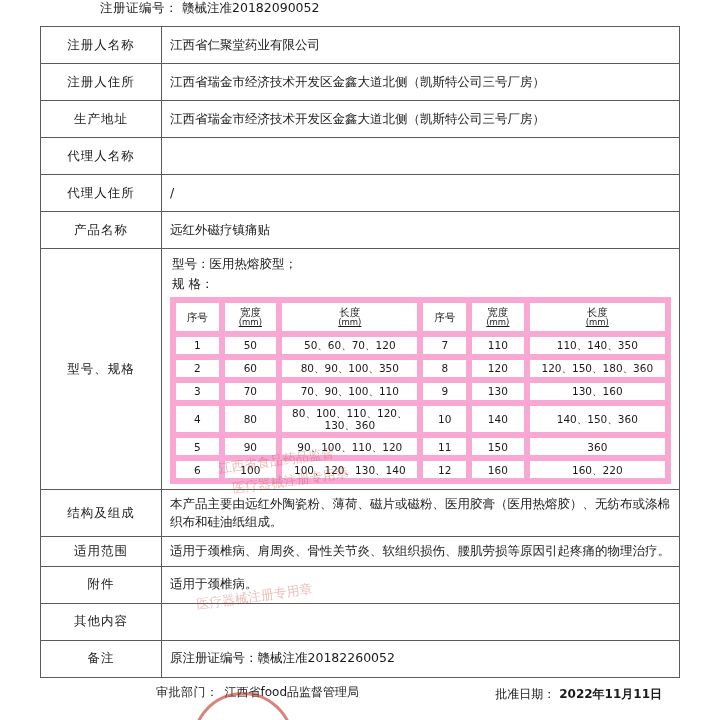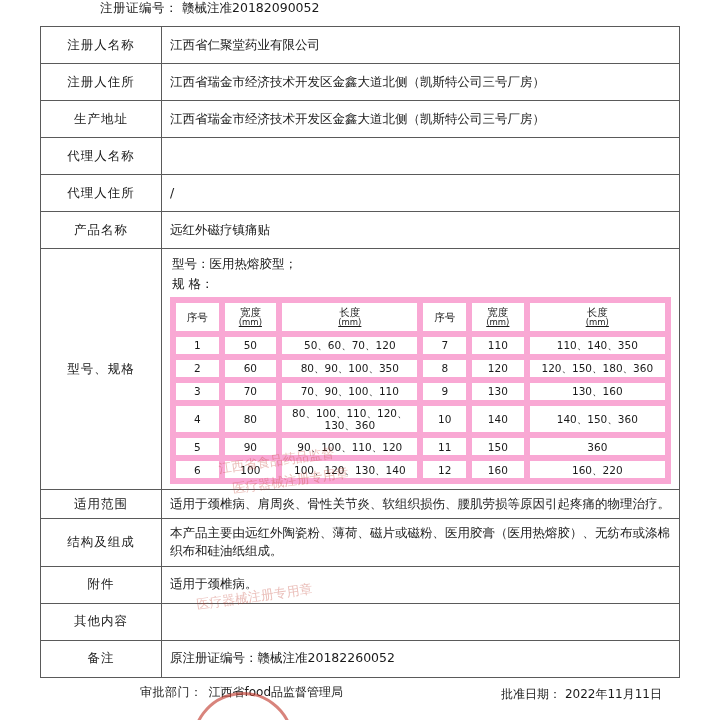--- a/index.html
+++ b/index.html
@@ -107,36 +107,36 @@
 
   
   .footer {
     position: relative;
     margin-top: 6px;
     height: 84px;
     font-size: 12px;
   }
   .footer-left {
     position: absolute;
-    left: 100px;
+    left: 116px;
     top: 0;
     display: flex;
     align-items: center;
     white-space: nowrap;
   }
   .footer-left .flabel { letter-spacing: 0.5px; }
   .footer-left .fvalue { margin-left: 6px; }
   .footer-right {
     position: absolute;
     right: 18px;
     top: 0;
     line-height: 1.75;
     white-space: nowrap;
   }
-  .footer-right div span.fv { margin-left: 4px; }
+  .footer-right div span.fv { margin-left: 4px; font-weight: bold; }
   .seal {
     position: absolute;
     left: 152px;
     top: 8px;
     width: 96px;
     height: 96px;
     border: 3px solid #c0392b;
     border-radius: 50%;
     opacity: 0.62;
     transform: rotate(-8deg);
@@ -271,26 +271,26 @@
                 <td>12</td>
                 <td>160</td>
                 <td>160、220</td>
               </tr>
             </tbody>
           </table>
         </td>
       </tr>
 
       <tr>
+        <td class="label">结构及组成</td>
+        <td class="value">本产品主要由远红外陶瓷粉、薄荷、磁片或磁粉、医用胶膏（医用热熔胶）、无纺布或涤棉织布和硅油纸组成。</td>
+      </tr>
+      <tr>
         <td class="label">适用范围</td>
         <td class="value">适用于颈椎病、肩周炎、骨性关节炎、软组织损伤、腰肌劳损等原因引起疼痛的物理治疗。</td>
-      </tr>
-      <tr>
-        <td class="label">结构及组成</td>
-        <td class="value">本产品主要由远红外陶瓷粉、薄荷、磁片或磁粉、医用胶膏（医用热熔胶）、无纺布或涤棉织布和硅油纸组成。</td>
       </tr>
       <tr>
         <td class="label tall-1">附件</td>
         <td class="value">适用于颈椎病。</td>
       </tr>
       <tr>
         <td class="label tall-1">其他内容</td>
         <td class="value"></td>
       </tr>
       <tr>

